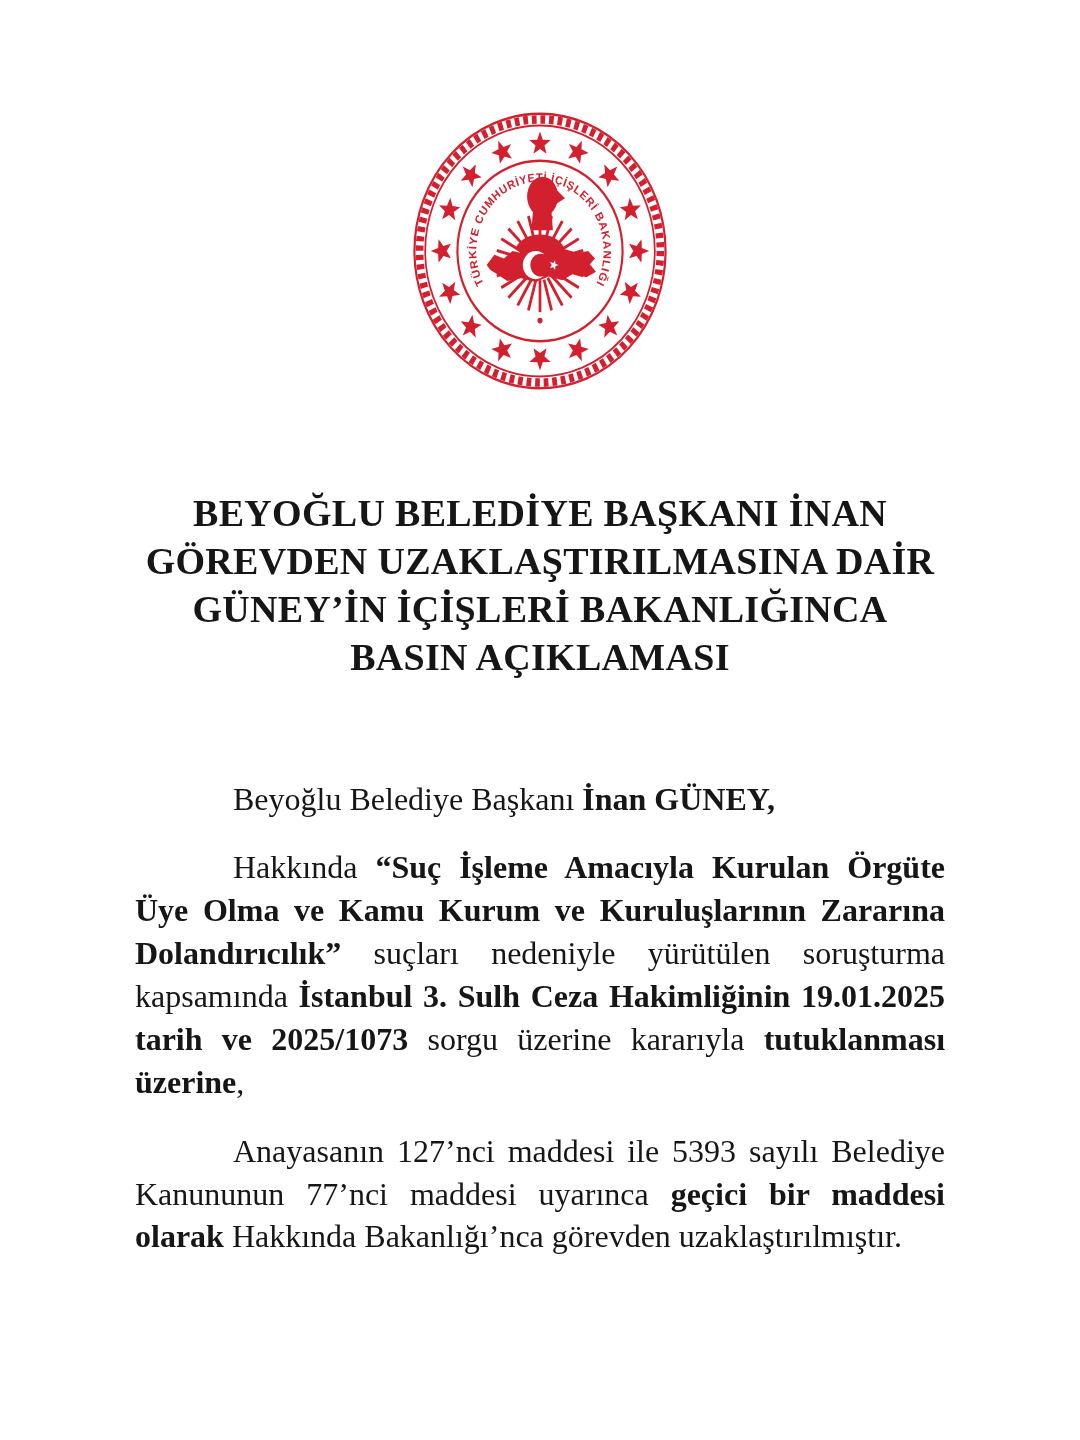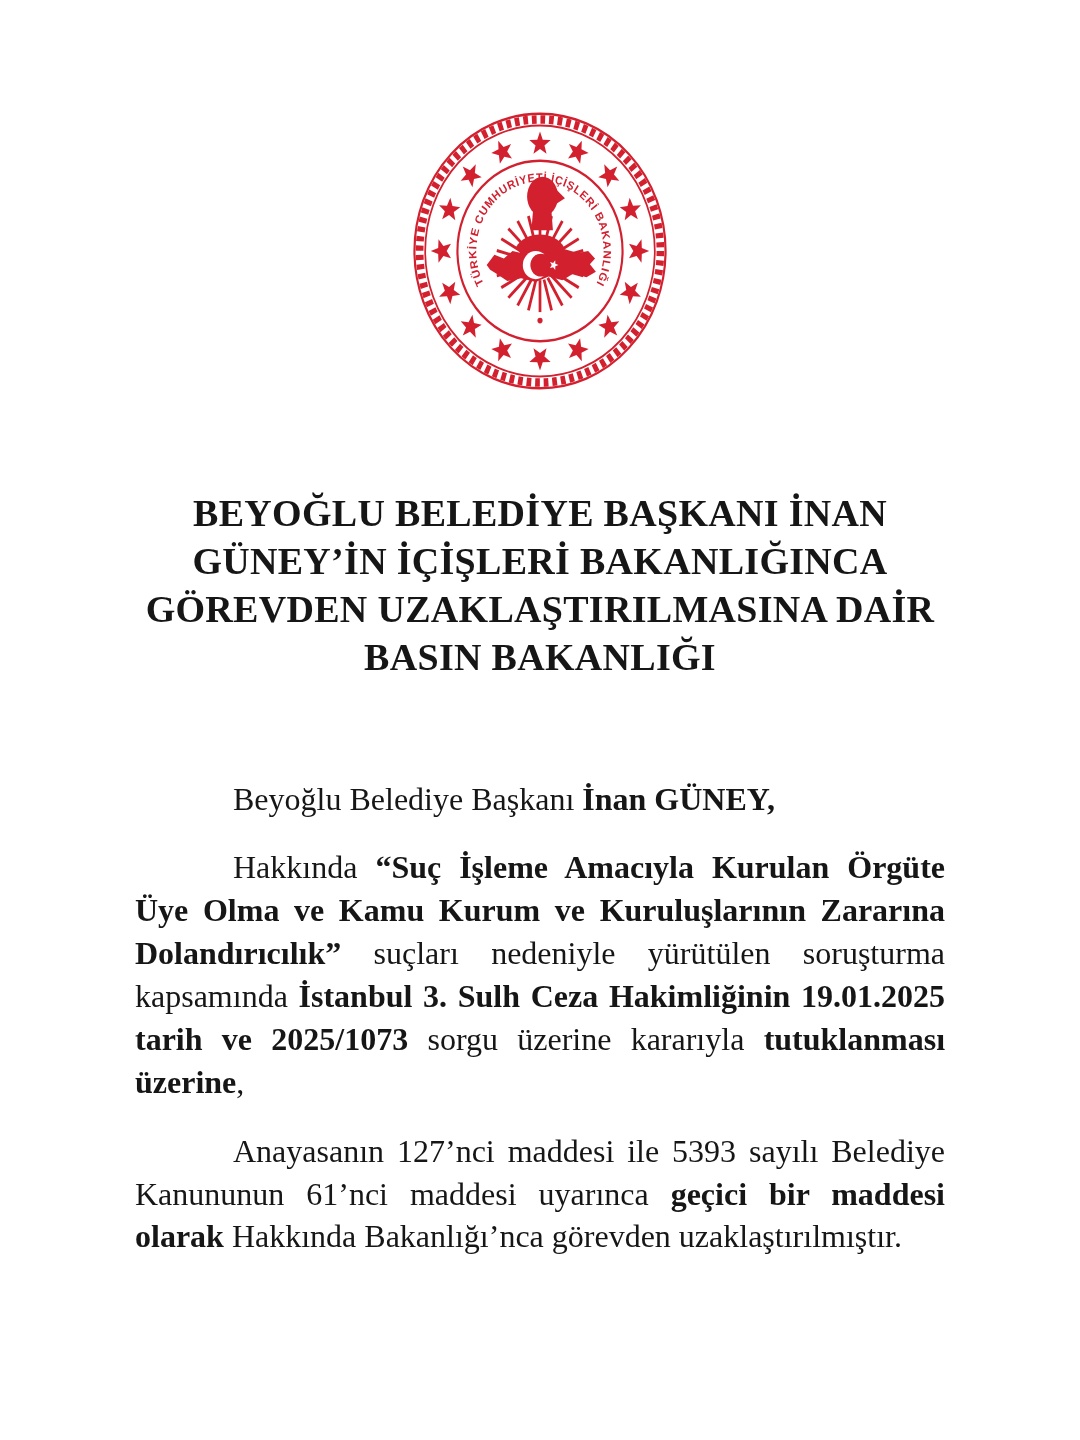--- a/index.html
+++ b/index.html
@@ -122,35 +122,35 @@
           <circle cx="145" cy="165" r="15" fill="#ffffff"></circle>
           <circle cx="151" cy="165" r="12.2" fill="#d2202f"></circle>
           <use href="#star" transform="translate(166 165) rotate(90) scale(0.42)" fill="#ffffff"></use>
         </g>
       </g>
     </svg>
   </div>
 
   <h1 class="title">
     <span class="tline">BEYOĞLU BELEDİYE BAŞKANI İNAN</span>
+    <span class="tline">GÖREVDEN UZAKLAŞTIRILMASINA DAİR</span>
     <span class="tline">GÜNEY’İN İÇİŞLERİ BAKANLIĞINCA</span>
-    <span class="tline">GÖREVDEN UZAKLAŞTIRILMASINA DAİR</span>
-    <span class="tline">BASIN BAKANLIĞI</span>
+    <span class="tline">BASIN AÇIKLAMASI</span>
   </h1>
 
   <div class="doc-body">
 
     <p class="para">
       <span>Beyoğlu Belediye Başkanı </span><span class="b">İnan GÜNEY,</span>
     </p>
 
     <p class="para">
       <span>Hakkında </span><span class="b">“Suç İşleme Amacıyla Kurulan Örgüte Üye Olma ve Kamu Kurum ve Kuruluşlarının Zararına Dolandırıcılık”</span><span> suçları nedeniyle yürütülen soruşturma kapsamında </span><span class="b">İstanbul 3. Sulh Ceza Hakimliğinin 19.01.2025 tarih ve 2025/1073</span><span> sorgu üzerine kararıyla </span><span class="b">tutuklanması üzerine</span><span>,</span>
     </p>
 
     <p class="para">
-      <span>Anayasanın 127’nci maddesi ile 5393 sayılı Belediye Kanununun 61’nci maddesi uyarınca </span><span class="b">geçici bir maddesi olarak</span><span> Hakkında Bakanlığı’nca görevden uzaklaştırılmıştır.</span>
+      <span>Anayasanın 127’nci maddesi ile 5393 sayılı Belediye Kanununun 77’nci maddesi uyarınca </span><span class="b">geçici bir maddesi olarak</span><span> Hakkında Bakanlığı’nca görevden uzaklaştırılmıştır.</span>
     </p>
 
 
   </div>
 
 </div>
 
 </body></html>

